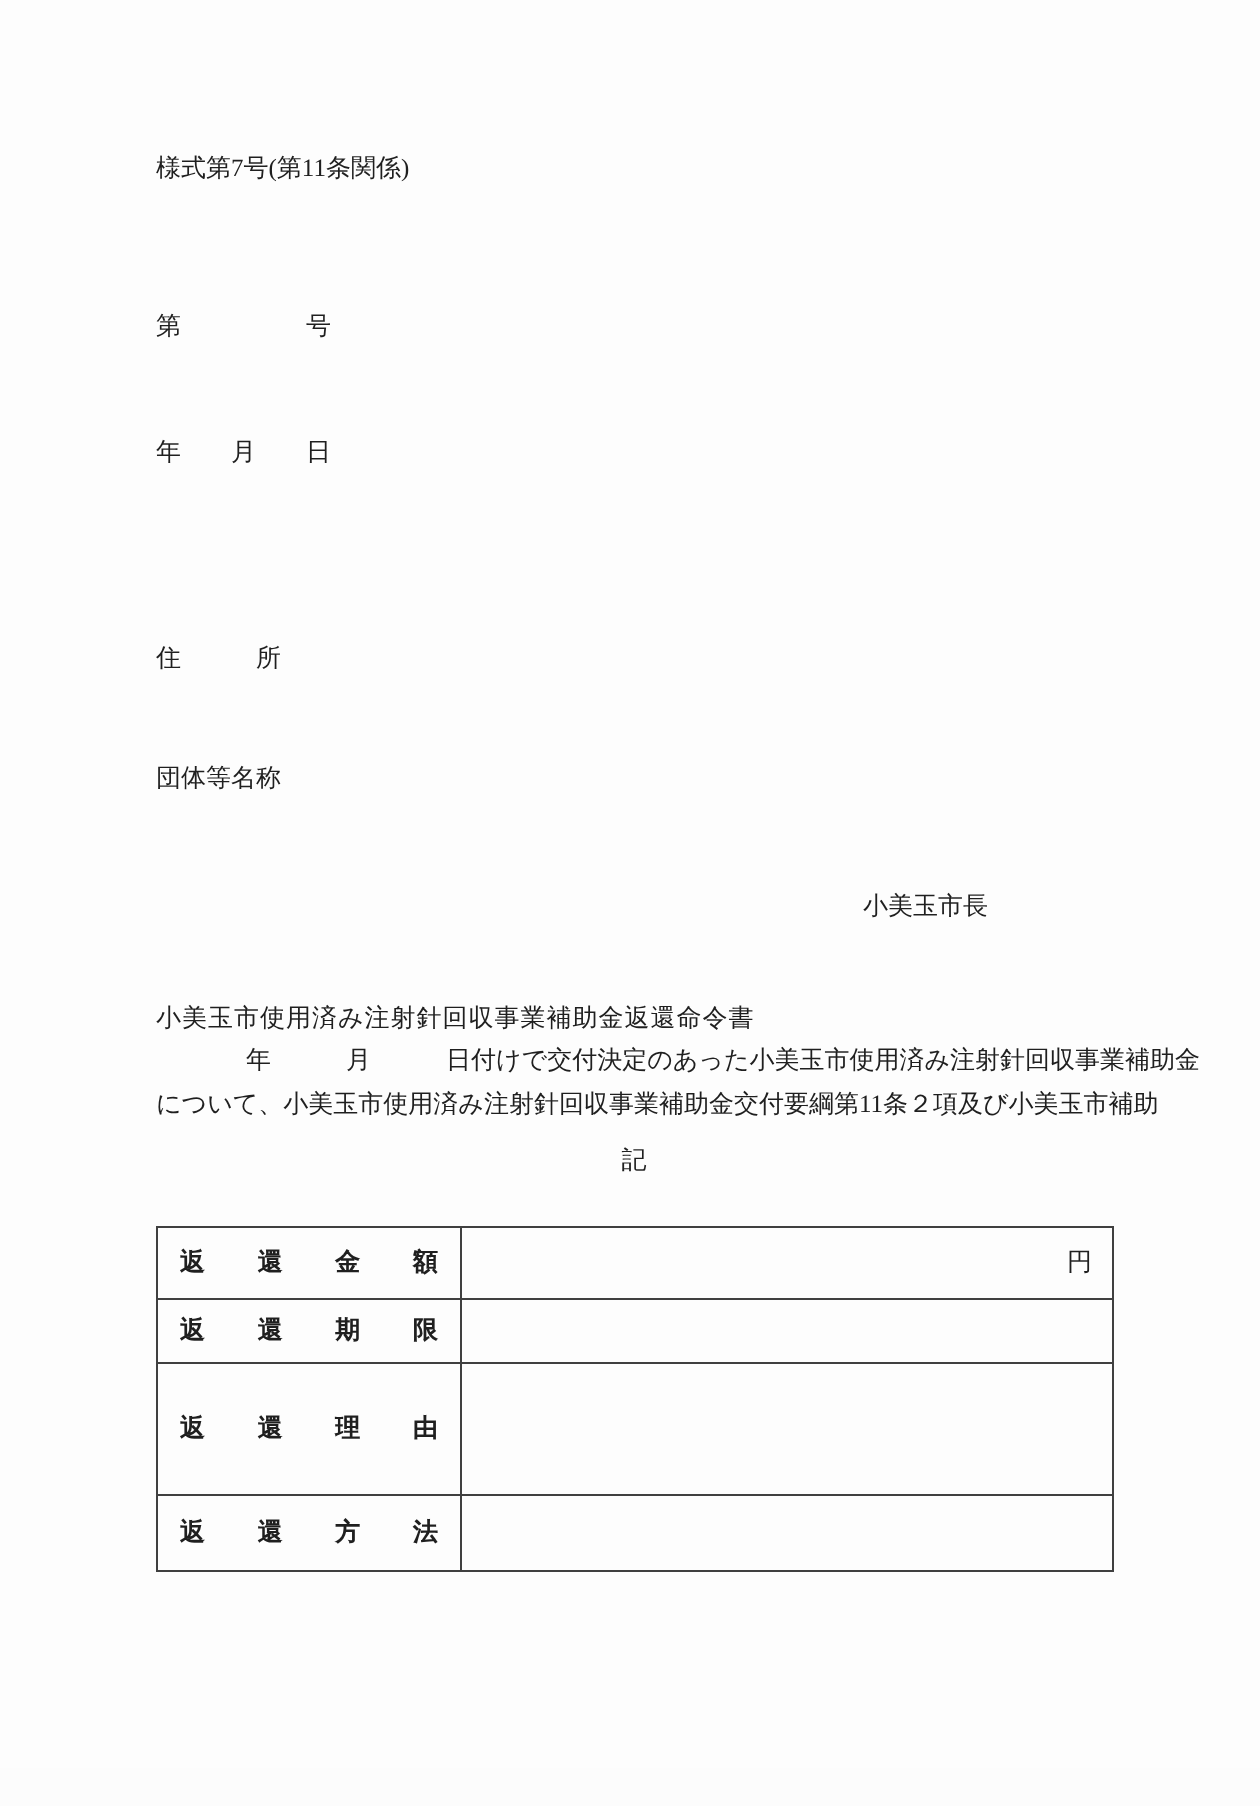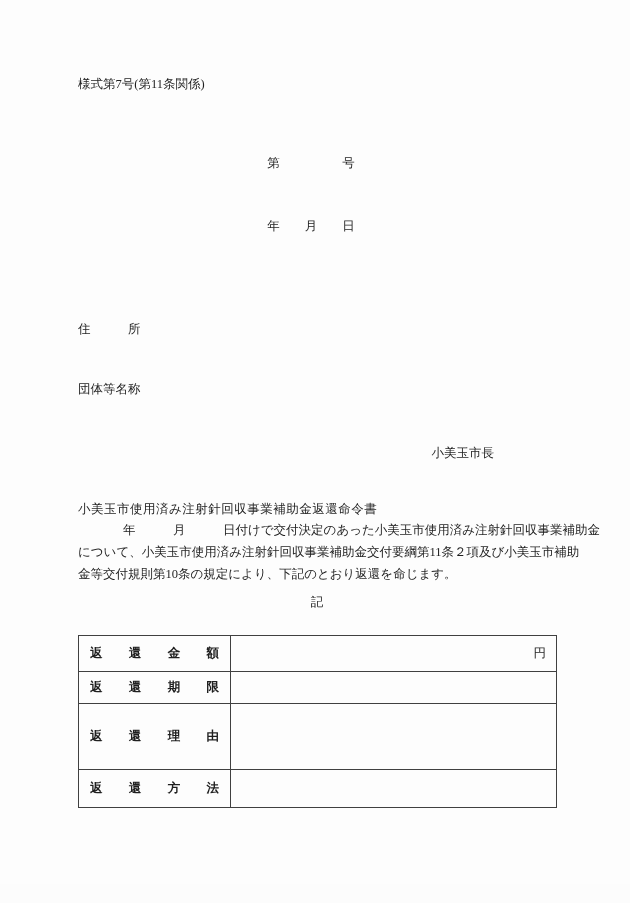--- a/index.html
+++ b/index.html
@@ -9,21 +9,21 @@
     width: 630px;
     height: 884px;
     background: #fdfdfd;
     font-family: "Liberation Serif", "DejaVu Serif", serif;
     font-size: 12.5px;
     color: #1f1f1f;
     padding: 77px 74px 0 78px;
     overflow: hidden;
   }
   .form-number { line-height: 14px; white-space: pre; }
-  .ref-block { margin-top: 20px; text-align: center; padding-right: 12px; line-height: 21px; white-space: pre; }
+  .ref-block { margin-top: 20px; text-align: left; padding-right: 12px; line-height: 21px; white-space: pre; }
   .addr-block { line-height: 20px; white-space: pre; }
   .rep-line .honorific { margin-left: 115px; }
   .mayor { margin-top: 4px; text-align: right; padding-right: 62px; line-height: 20px; }
   .doc-title { margin-top: 36px; line-height: 20px; letter-spacing: 0.5px; }
   .body-par { line-height: 22px; }
   .body-line { white-space: pre; }
   .body-line.indent { text-indent: 45px; }
   .ki-mark { margin-top: 6px; text-align: center; line-height: 22px; }
 
   table.refund-table {
@@ -63,21 +63,20 @@
     <div>団体等名称</div>
   </div>
 
   <div class="mayor">小美玉市長</div>
 
   <div class="doc-title">小美玉市使用済み注射針回収事業補助金返還命令書</div>
 
   <div class="body-par">
     <div class="body-line indent">年　　　月　　　日付けで交付決定のあった小美玉市使用済み注射針回収事業補助金</div>
     <div class="body-line">について、小美玉市使用済み注射針回収事業補助金交付要綱第11条２項及び小美玉市補助</div>
-    <div class="body-line">金等交付規則第10条の規定により、下記のとおり返還を命じます。</div>
   </div>
 
   <div class="ki-mark">記</div>
 
   <table class="refund-table">
     <colgroup>
         <col style="width:107px">
         <col style="width:45px">
         <col style="width:326px">
       </colgroup>

